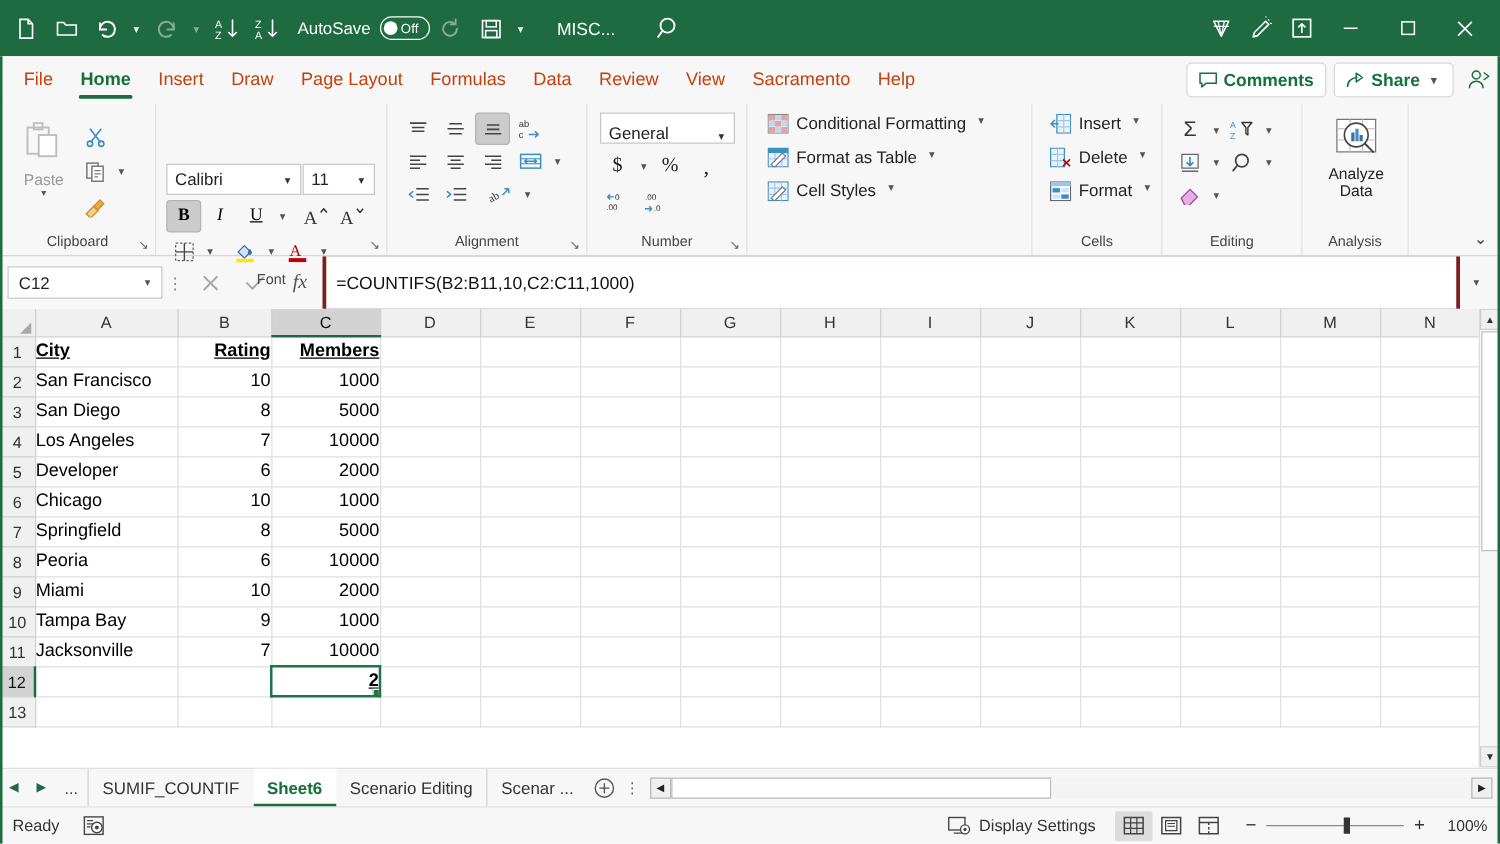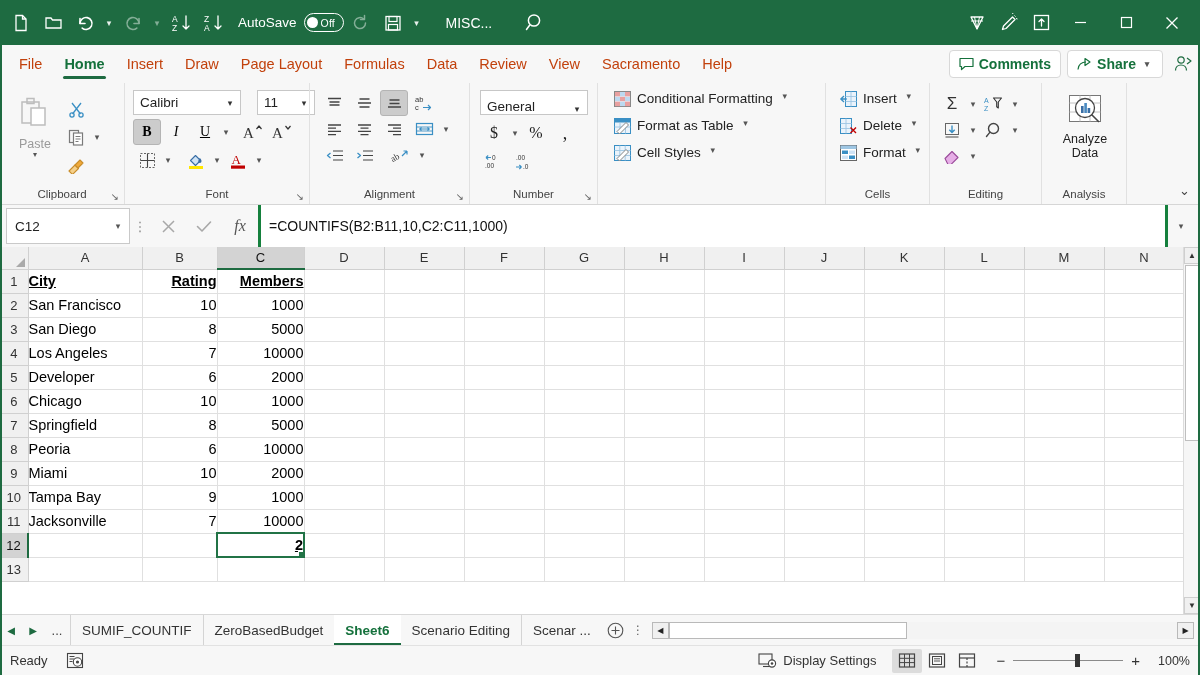--- a/index.html
+++ b/index.html
@@ -88,32 +88,32 @@
   }
   .combo .car { color: #333; }
 
   
   .listbtn { display: flex; align-items: flex-start; gap: 6px; height: 27px; font-size: 13.5px; color: #222; padding: 0 4px; }
   .listbtn .car { font-size: 9px; }
 
   
   .fbar { height: 42px; background: #f7f7f7; flex: 0 0 42px; display: flex; align-items: center; padding: 0 6px; }
   .namebox {
-    width: 124px; height: 36px; background: #fff; border: 1px solid #c9c9c9; display: flex;
+    width: 124px; height: 26px; background: #fff; border: 1px solid #c9c9c9; display: flex;
     align-items: center; justify-content: space-between; padding: 0 5px 0 8px; font-size: 13.5px; color: #222;
   }
   .fb-dots { width: 20px; text-align: center; color: #888; font-size: 13px; letter-spacing: 0; }
   .fb-icons { display: flex; align-items: center; gap: 0px; }
   .fb-ic { width: 36px; height: 26px; display: flex; align-items: center; justify-content: center; color: #9a9a9a; font-size: 15px; }
   .fb-input {
     flex: 1 1 auto; height: 28px; background: #fff; border: 1px solid #d9d9d9; border-left: none;
     display: flex; align-items: center; padding-left: 8px; font-size: 14px; color: #111;
     font-family: "Liberation Sans", sans-serif;
   }
-  .fb-input.hl { border: 3px solid #15803d; height: 48px; }
+  .fb-input.hl { border: 3px solid #7f1d1d; height: 48px; }
   .fb-caret { width: 26px; display:flex; align-items:center; justify-content:center; color:#555; font-size:9px;}
 
   
   .gridwrap { flex: 1 1 auto; position: relative; overflow: hidden; background: #fff; }
   table.grid { border-collapse: collapse; table-layout: fixed; }
   table.grid th, table.grid td { padding: 0; }
   .colhead {
     height: 22px; background: #f0f0f0; border: 1px solid #d0d0d0; border-top: none; border-left: none;
     font-size: 13px; font-weight: normal; color: #333; text-align: center; vertical-align: middle;
   }
@@ -381,21 +381,21 @@
             </div>
           </div>
         </div>
       </div>
       <div class="rg-label">Clipboard</div>
       <div class="rg-launcher">↘</div>
     </div>
 
     <div class="rgroup" style="width:185px">
       <div class="rg-body" style="flex-direction:column; padding-left:8px;">
-        <div class="row" style="gap:16px; margin-bottom:4px;">
+        <div class="row" style="gap:1px; margin-bottom:4px;margin-top:41px;">
           <div class="combo" style="width:108px">
             <span>Calibri</span>
             <span class="car">▾</span>
           </div>
           <div class="combo" style="width:58px">
             <span>11</span>
             <span class="car">▾</span>
           </div>
         </div>
         <div class="row" style="gap:1px; margin-bottom:2px;">
@@ -973,21 +973,20 @@
       <div class="vs-track"></div>
       <div class="vs-btn">▼</div>
     </div>
   </div>
 
   <div class="sheetbar">
     <div class="nav-btn">◀</div>
     <div class="nav-btn">▶</div>
     <div class="nav-dots">...</div>
     <div class="stab">SUMIF_COUNTIF</div>
-    <div class="stab">ZeroBasedBudget</div>
     <div class="stab active">Sheet6</div>
     <div class="stab" style="border-left:none">Scenario Editing</div>
     <div class="stab">Scenar ...</div>
     <div class="plus-btn">
       <svg width="17" height="17" viewBox="0 0 17 17">
           <circle cx="8.5" cy="8.5" r="7.3" fill="none" stroke="#555" stroke-width="1.1"></circle>
           <path d="M8.5 4.5v8M4.5 8.5h8" stroke="#555" stroke-width="1.1"></path>
         </svg>
     </div>
     <div class="tab-more">⋮</div>

